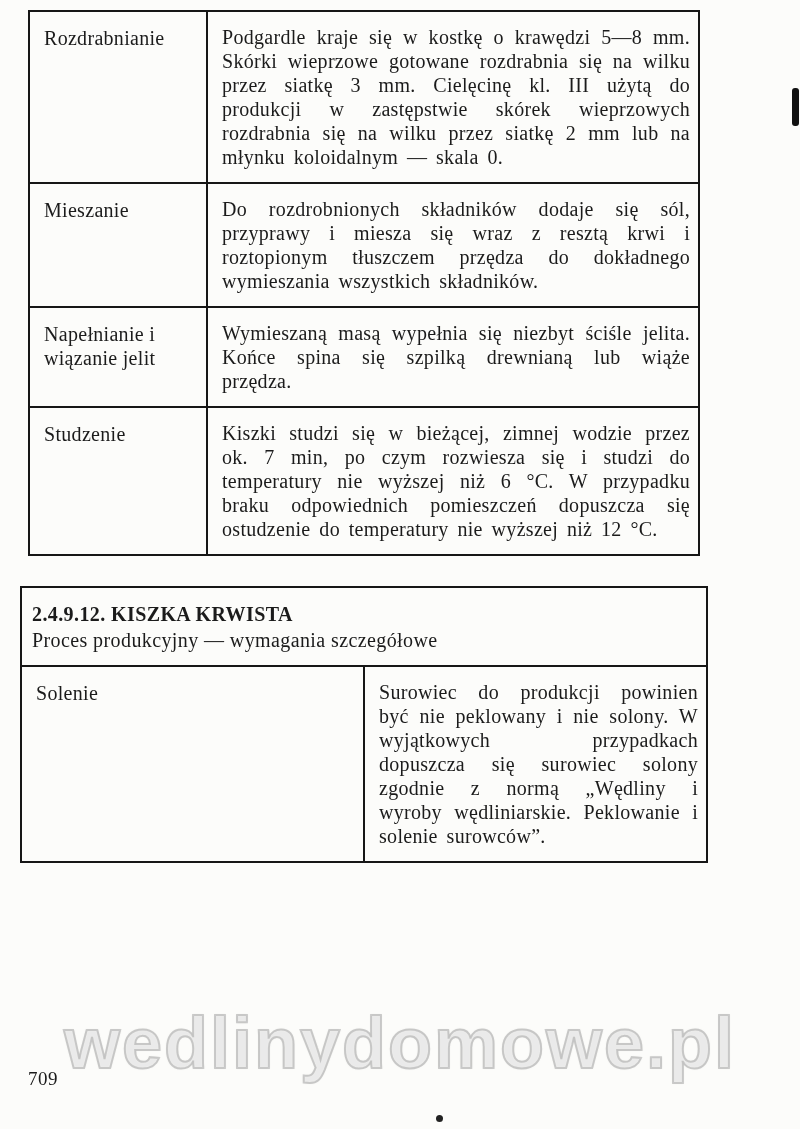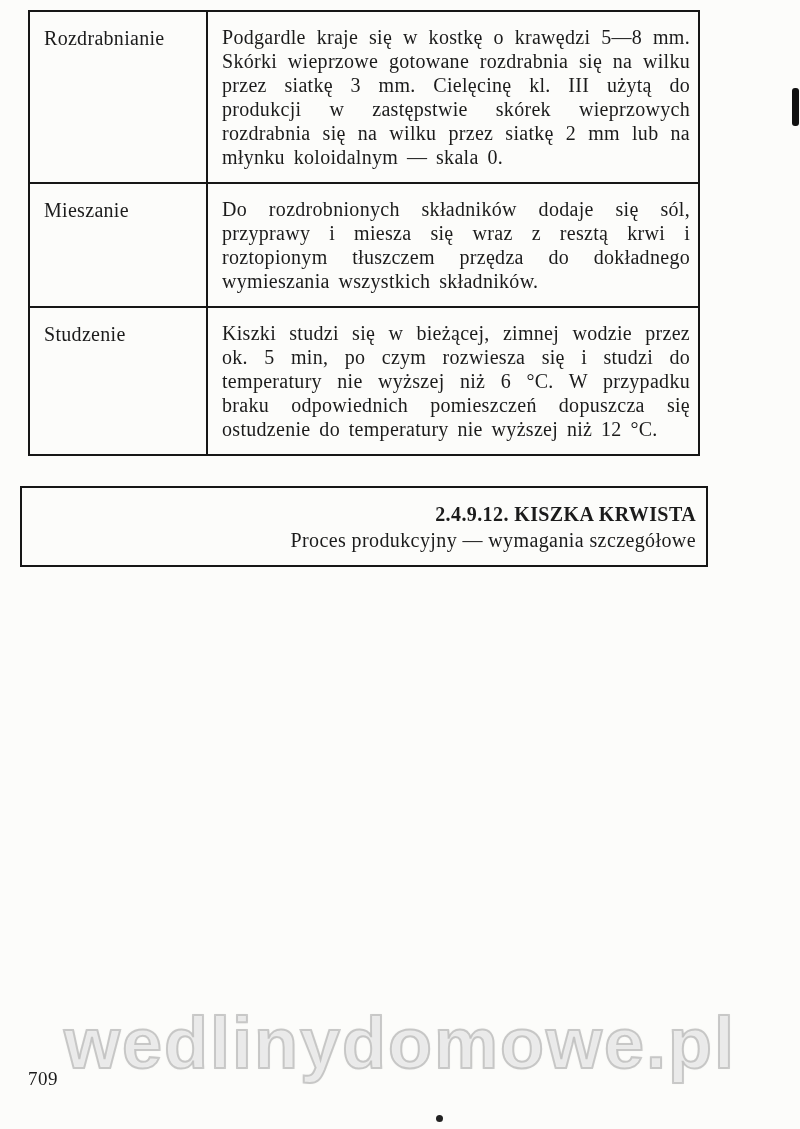--- a/index.html
+++ b/index.html
@@ -44,21 +44,21 @@
   }
   td.desc-cell {
     padding: 13px 8px 13px 14px;
     font-size: 20px;
     line-height: 24px;
     text-align: justify;
     letter-spacing: 0.3px;
     word-spacing: 3.5px;
   }
   td.header-cell {
-    text-align: right;
+    text-align: left;
     padding: 13px 10px 12px 10px;
   }
   .tbl-title {
     font-weight: bold;
     font-size: 20px;
     line-height: 26px;
     letter-spacing: 0.4px;
   }
   .tbl-subtitle {
     font-weight: normal;
@@ -118,33 +118,41 @@
     <tbody>
       <tr>
         <td class="label-cell">Rozdrabnianie</td>
         <td class="desc-cell">Podgardle kraje się w kostkę o krawędzi 5—8 mm. Skórki wieprzowe gotowane rozdrabnia się na wilku przez siatkę 3 mm. Cielęcinę kl. III użytą do produkcji w zastępstwie skórek wieprzowych rozdrabnia się na wilku przez siatkę 2 mm lub na młynku koloidalnym — skala 0.</td>
       </tr>
       <tr>
         <td class="label-cell">Mieszanie</td>
         <td class="desc-cell">Do rozdrobnionych składników dodaje się sól, przyprawy i miesza się wraz z resztą krwi i roztopionym tłuszczem przędza do dokładnego wymieszania wszystkich składników.</td>
       </tr>
       <tr>
+        <td class="label-cell">Napełnianie i wiązanie jelit</td>
+        <td class="desc-cell">Wymieszaną masą wypełnia się niezbyt ściśle jelita. Końce spina się szpilką drewnianą lub wiąże przędza.</td>
+      </tr>
+      <tr>
         <td class="label-cell">Studzenie</td>
-        <td class="desc-cell">Kiszki studzi się w bieżącej, zimnej wodzie przez ok. 5 min, po czym rozwiesza się i studzi do temperatury nie wyższej niż 6 °C. W przypadku braku odpowiednich pomieszczeń dopuszcza się ostudzenie do temperatury nie wyższej niż 12 °C.</td>
+        <td class="desc-cell">Kiszki studzi się w bieżącej, zimnej wodzie przez ok. 7 min, po czym rozwiesza się i studzi do temperatury nie wyższej niż 6 °C. W przypadku braku odpowiednich pomieszczeń dopuszcza się ostudzenie do temperatury nie wyższej niż 12 °C.</td>
       </tr>
     </tbody>
   </table>
 
   <table class="tbl tbl2">
     <tbody>
       <tr>
         <td class="header-cell" colspan="2">
           <div class="tbl-title">2.4.9.12. KISZKA KRWISTA</div>
           <div class="tbl-subtitle">Proces produkcyjny — wymagania szczegółowe</div>
         </td>
+      </tr>
+      <tr>
+        <td class="label-cell">Solenie</td>
+        <td class="desc-cell">Surowiec do produkcji powinien być nie peklowany i nie solony. W wyjątkowych przypadkach dopuszcza się surowiec solony zgodnie z normą „Wędliny i wyroby wędliniarskie. Peklowanie i solenie surowców”.</td>
       </tr>
     </tbody>
   </table>
 
   <div class="watermark">wedlinydomowe.pl</div>
 
   <div class="page-number">709</div>
 
   <div class="artifact-right"></div>
   <div class="artifact-dot"></div>

